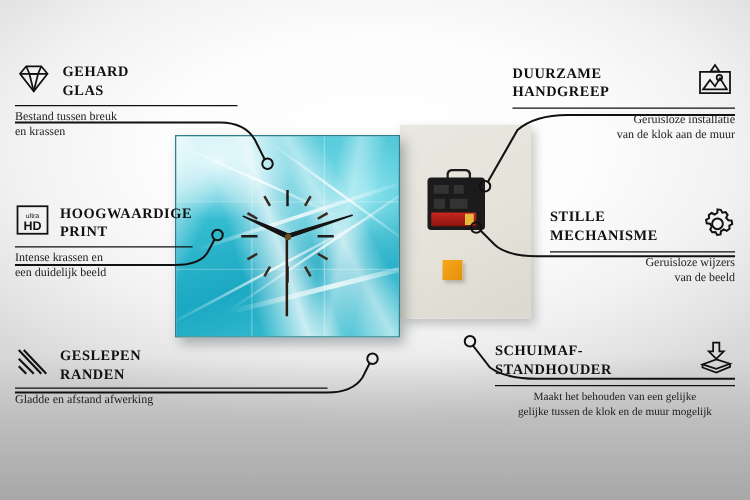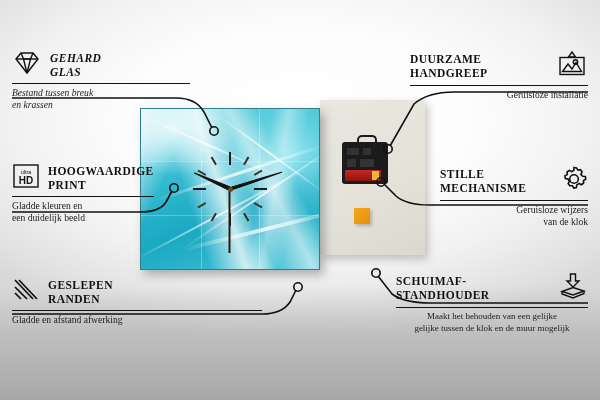--- a/index.html
+++ b/index.html
@@ -175,21 +175,21 @@
     <path d="M588,92 L454,92 Q428,92 414,104 L390,146"></path>
     <circle cx="388" cy="149" r="4.2"></circle>
 
     <path d="M588,205 L430,205 Q406,205 396,196 L384,184"></path>
     <circle cx="381" cy="182" r="4.2"></circle>
 
     <path d="M588,303 L430,303 Q404,303 392,294 L378,276"></path>
     <circle cx="376" cy="273" r="4.2"></circle>
   </svg>
 
-  <div class="callout" style="left:12px;top:50px;width:178px;font-style:italic;">
+  <div class="callout" style="left:12px;top:50px;width:178px;">
     <div class="ch">
       <span class="ico">
         <svg width="30" height="26" viewBox="0 0 30 26">
             <g fill="none" stroke="#111" stroke-width="1.4">
           <path d="M4 9 L9 3 L21 3 L26 9 L15 23 Z"></path>
               <path d="M4 9 H26"></path>
               <path d="M9 3 L11.5 9 L15 23"></path>
               <path d="M21 3 L18.5 9 L15 23"></path>
               <path d="M11.5 9 H18.5"></path>
         </g>
@@ -210,21 +210,21 @@
           <rect x="2" y="2" width="24" height="22" fill="none" stroke="#111" stroke-width="1.4"></rect>
           <text x="14" y="11" font-family="Liberation Sans, sans-serif" font-size="5.5" text-anchor="middle" fill="#111">ultra</text>
           <text x="14" y="21" font-family="Liberation Sans, sans-serif" font-size="10" font-weight="bold" text-anchor="middle" fill="#111">HD</text>
         </svg>
       </span>
       <div style="flex:1">
         <div class="ttl"><span>HOOGWAARDIGE</span><br><span>PRINT</span></div>
       </div>
     </div>
     <div class="rule"></div>
-    <div class="desc"><span>Gladde kleuren en</span><br><span>een duidelijk beeld</span></div>
+    <div class="desc"><span>Intense krassen en</span><br><span>een duidelijk beeld</span></div>
   </div>
 
   <div class="callout" style="left:12px;top:278px;width:250px;">
     <div class="ch">
       <span class="ico">
         <svg width="28" height="24" viewBox="0 0 28 24">
             <g stroke="#111" stroke-width="1.7">
           <path d="M3 2 L21 21"></path>
               <path d="M7 2 L25 21"></path>
               <path d="M3 9 L15 21"></path>
@@ -250,39 +250,39 @@
           <path d="M6.5 21.5 L12 14 L16 19 L20 12.5 L25.5 21.5 Z"></path>
           <circle cx="19.5" cy="12" r="2.2"></circle>
         </g>
           </svg>
       </span>
       <div style="flex:1">
         <div class="ttl"><span>DUURZAME</span><br><span>HANDGREEP</span></div>
       </div>
     </div>
     <div class="rule"></div>
-    <div class="desc" style="text-align:right"><span>Geruisloze installatie</span><br></div>
+    <div class="desc" style="text-align:right"><span>Geruisloze installatie</span><br><span>van de klok aan de muur</span></div>
   </div>
 
   <div class="callout" style="left:440px;top:165px;width:148px;">
     <div class="ch r">
       <span class="ico">
         <svg width="28" height="28" viewBox="0 0 28 28">
             <g fill="none" stroke="#111" stroke-width="1.6">
           <path d="M14 2.5 l2.6 .4 1.3 2.3 2.6 -.5 1.6 2.2 -1.2 2.4 1.8 1.9 2.6 .3 .5 2.7 -2.3 1.3 .1 2.6 -2.2 1.6 -2.4 -1.2 -2.2 1.4 -.4 2.6 -2.7 .5 -1.3 -2.3 -2.6 .1 -1.6 -2.2 1.2 -2.4 -1.4 -2.2 -2.6 -.4 -.5 -2.7 2.3 -1.3 -.1 -2.6 2.2 -1.6 2.4 1.2 2.2 -1.4z"></path>
           <circle cx="14" cy="14" r="4.3"></circle>
         </g>
           </svg>
       </span>
       <div style="flex:1">
         <div class="ttl"><span>STILLE</span><br><span>MECHANISME</span></div>
       </div>
     </div>
     <div class="rule"></div>
-    <div class="desc" style="text-align:right"><span>Geruisloze wijzers</span><br><span>van de klok</span></div>
+    <div class="desc" style="text-align:right"><span>Geruisloze wijzers</span><br><span>van de beeld</span></div>
   </div>
 
   <div class="callout" style="left:396px;top:272px;width:192px;">
     <div class="ch r">
       <span class="ico">
         <svg width="30" height="28" viewBox="0 0 30 28">
             <g fill="none" stroke="#111" stroke-width="1.4">
           <path d="M12.5 2 h5 v7 h3.5 L15 15 L9 9 h3.5z"></path>
           <path d="M15 15.5 L26 19 L15 23 L4 19.5z"></path>
           <path d="M4 19.5 v2.5 L15 26 L26 21.5 V19"></path>

